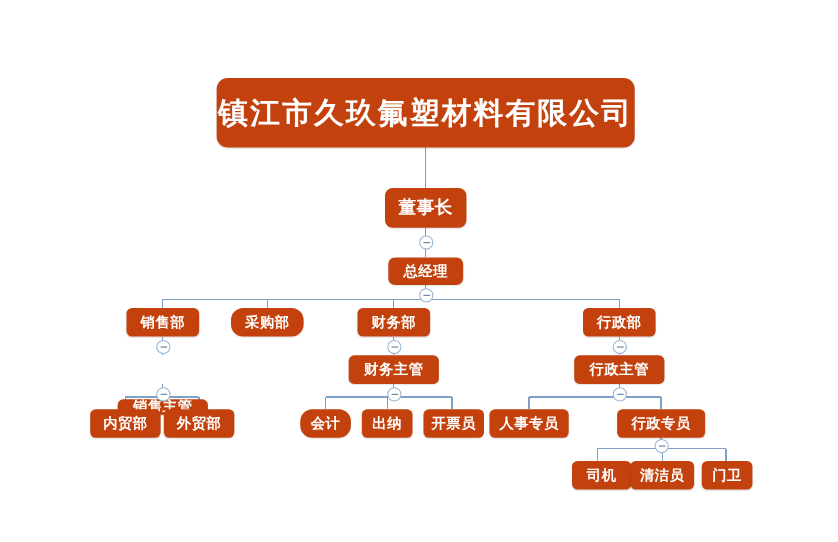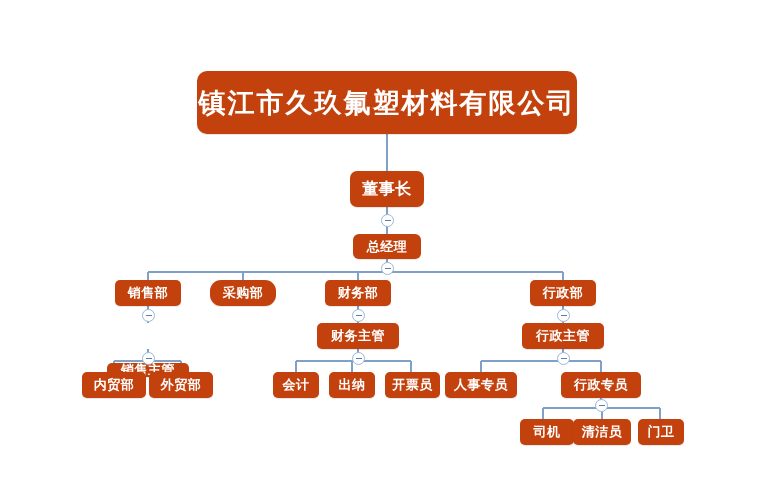--- a/index.html
+++ b/index.html
@@ -186,21 +186,21 @@
   <div class="toggle" style="left:557px; top:352px;"></div>
 
   <div class="node level6" style="left:82px; top:372px; width:64px; height:26px;">
     <span>内贸部</span>
   </div>
 
   <div class="node level6" style="left:149px; top:372px; width:64px; height:26px;">
     <span>外贸部</span>
   </div>
 
-  <div class="node level6" style="left:273px; top:372px; width:46px; height:26px;">
+  <div class="node level6" style="left:273px; top:372px; width:46px; height:26px;border-radius:11px;">
     <span>会计</span>
   </div>
 
   <div class="node level6" style="left:329px; top:372px; width:46px; height:26px;">
     <span>出纳</span>
   </div>
 
   <div class="node level6" style="left:385px; top:372px; width:55px; height:26px;">
     <span>开票员</span>
   </div>

